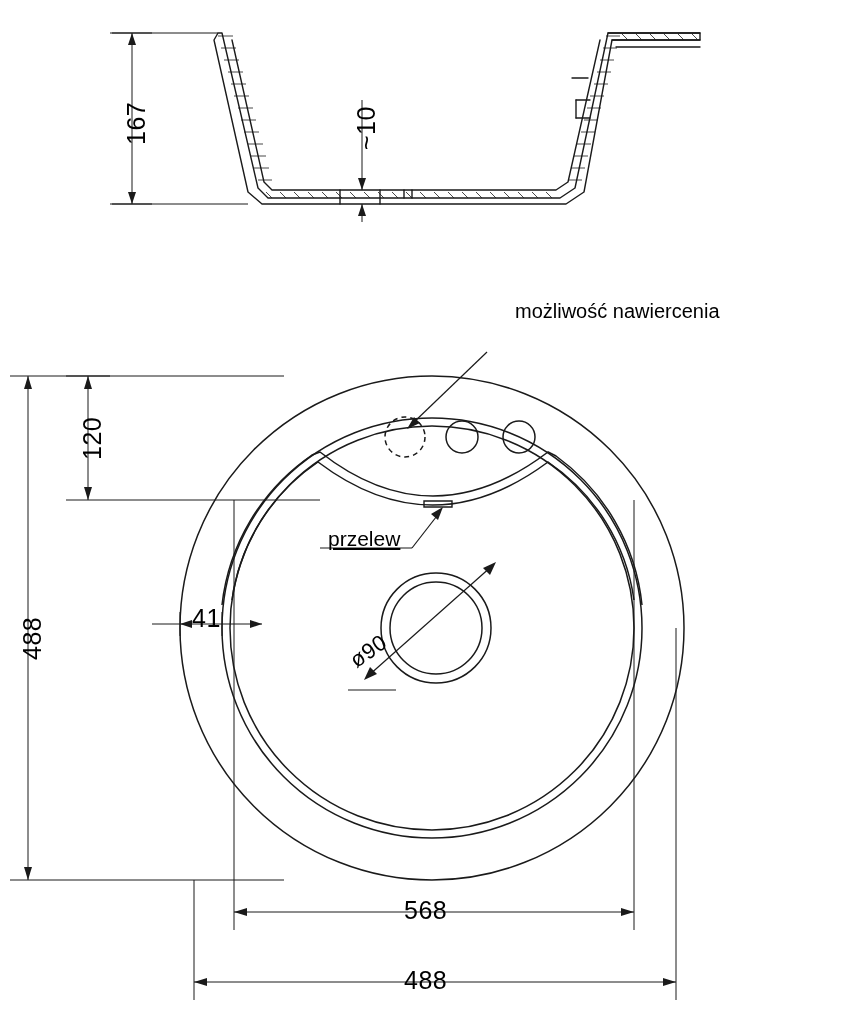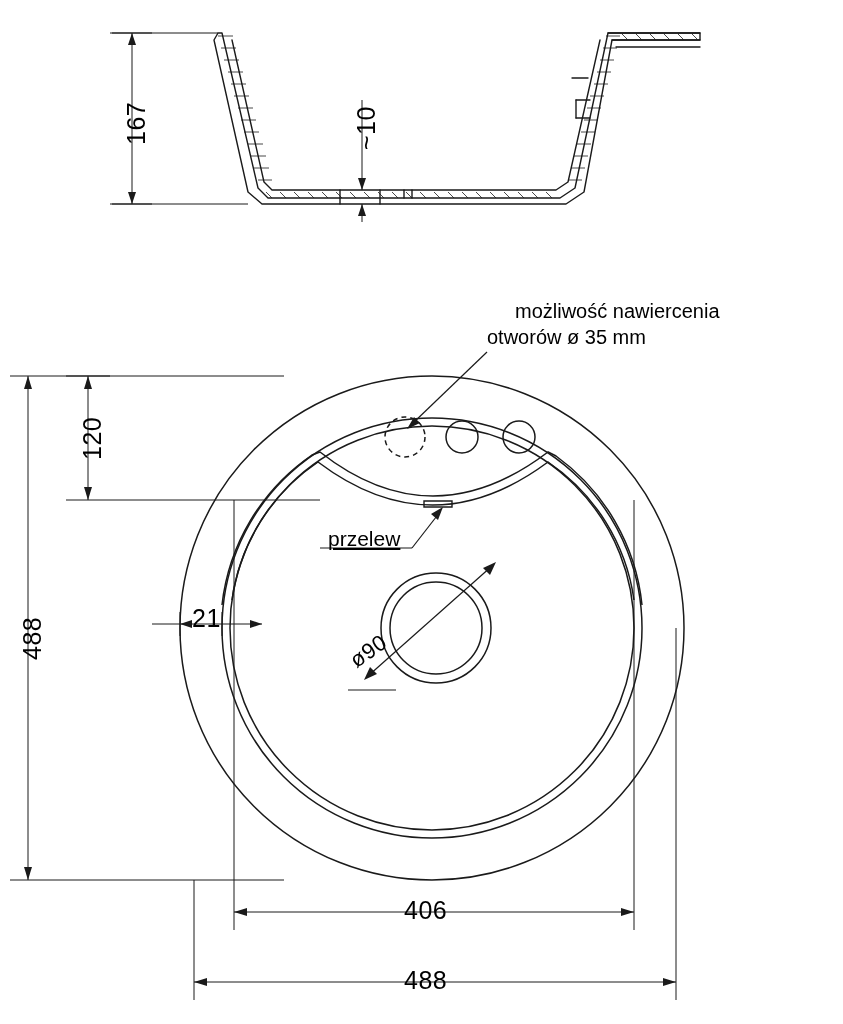--- a/index.html
+++ b/index.html
@@ -226,24 +226,23 @@
 
       <line x1="194" y1="880" x2="194" y2="1000"></line>
       <line x1="676" y1="628" x2="676" y2="1000"></line>
       <line x1="194" y1="982" x2="676" y2="982"></line>
       <path d="M194 982 L207 978 L207 986 Z" fill="#1a1a1a" stroke="none"></path>
       <path d="M676 982 L663 978 L663 986 Z" fill="#1a1a1a" stroke="none"></path>
     </g>
   </svg>
 
   <div class="lbl note" style="left:487px; top:300px; font-size:20px;margin-left:28px;">możliwość nawiercenia</div>
-  <div class="lbl note" style="left:487px; top:326px; font-size:20px;">otworów ø 35 mm</div>
 
   <div class="lbl note" style="left:328px; top:527px; font-size:21px;text-decoration:underline;">przelew</div>
 
   <div class="lbl dim rot90" style="left:18px; top:660px;">488</div>
   <div class="lbl dim rot90" style="left:78px; top:460px;">120</div>
-  <div class="lbl dim" style="left:192px; top:604px;">21</div>
-  <div class="lbl dim" style="left:404px; top:896px;">406</div>
+  <div class="lbl dim" style="left:192px; top:604px;">41</div>
+  <div class="lbl dim" style="left:404px; top:896px;">568</div>
   <div class="lbl dim" style="left:404px; top:966px;">488</div>
   <div class="lbl dim" style="left:345px; top:652px; transform:rotate(-35deg); transform-origin:left top; font-size:22px;">ø90</div>
 
 </div>
 
 </body></html>

